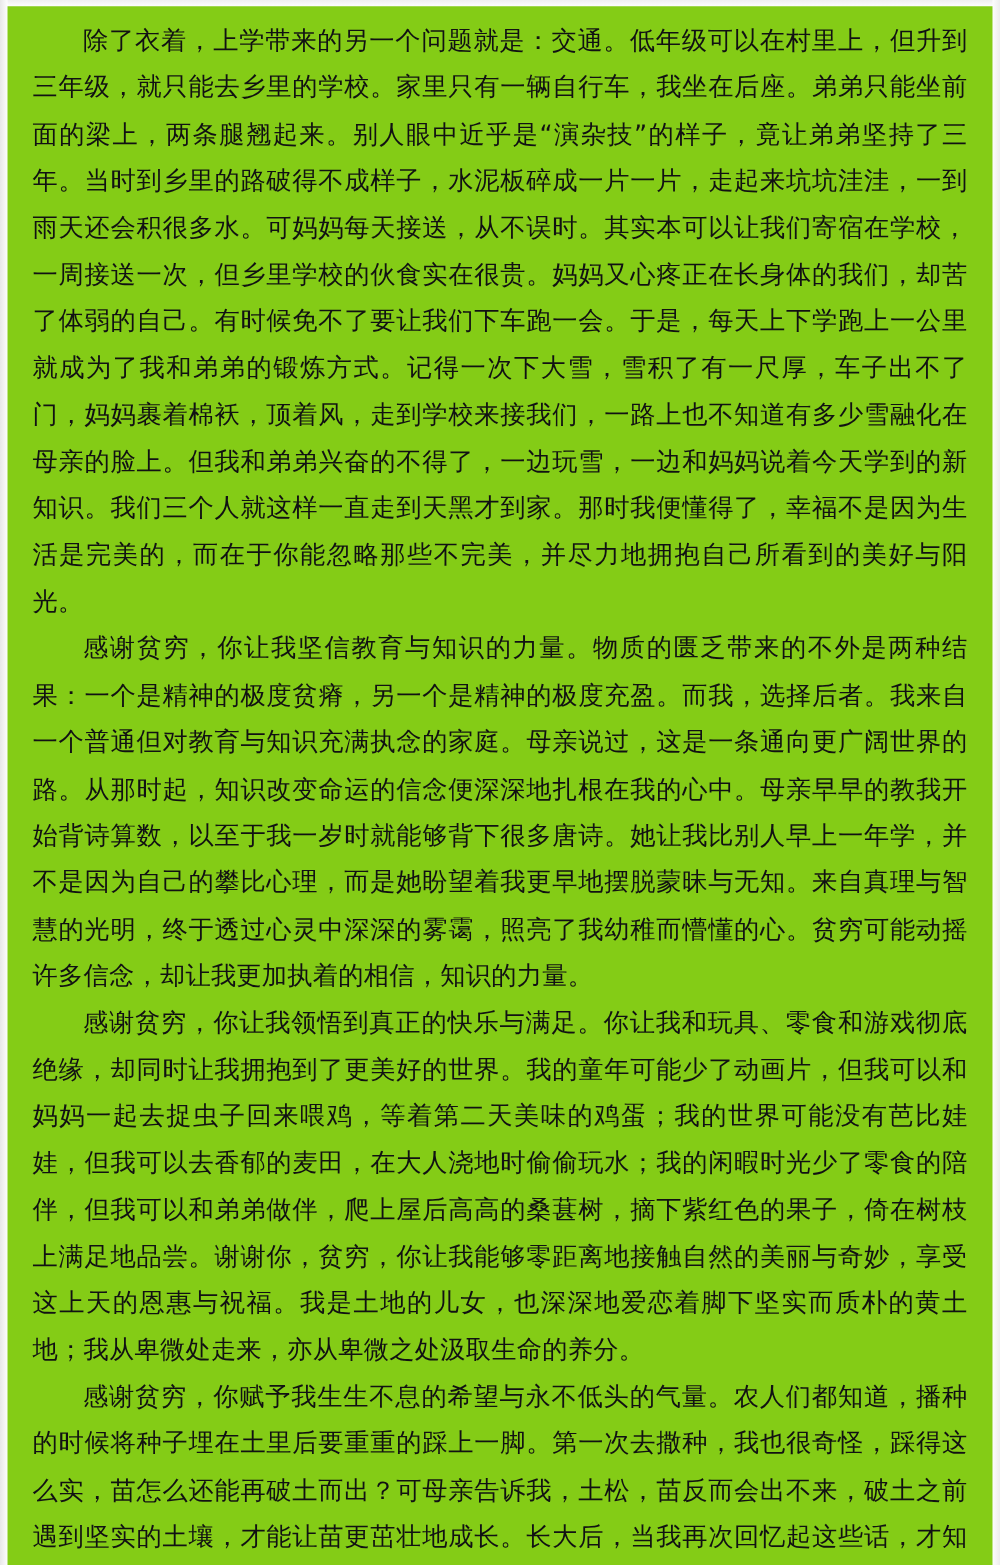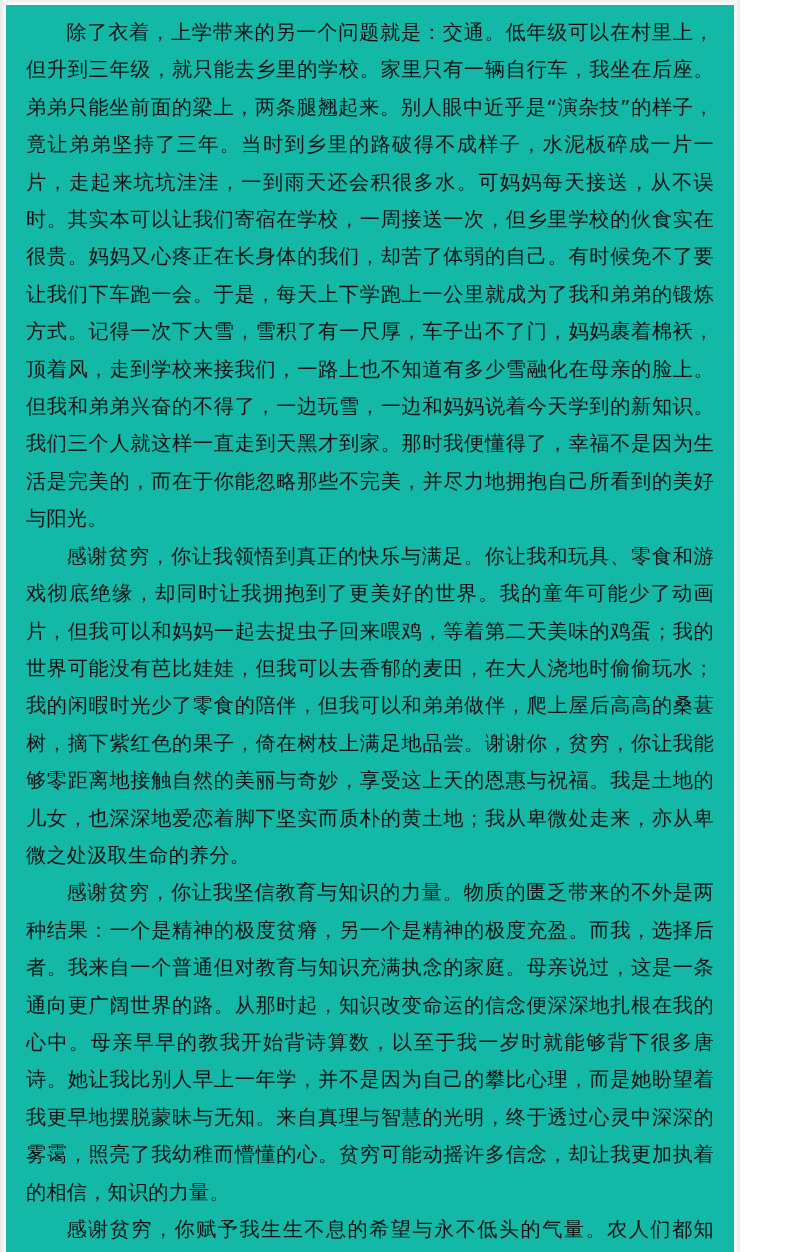--- a/index.html
+++ b/index.html
@@ -8,23 +8,23 @@
     background: #ffffff;
   }
   body {
     width: 800px;
     height: 1252px;
     overflow: hidden;
     font-family: "DejaVu Sans", "Liberation Sans", sans-serif;
   }
   .page {
     position: relative;
-    width: 740px;
+    width: 800px;
     height: 1252px;
-    background: #14b8a6;
+    background: #84cc16;
     box-sizing: border-box;
     padding: 14px 26px 0 26px;
   }
   .article {
     color: #111113;
     font-size: 20.2px;
     line-height: 37.4px;
     text-align: justify;
     text-justify: inter-ideograph;
     letter-spacing: 0.2px;
@@ -69,17 +69,17 @@
 </head>
 <body>
 
 <div class="page">
   <div class="edge-top"></div>
   <div class="edge-left"></div>
   <div class="edge-right"></div>
 
   <div class="article">
     <p class="para">除了衣着，上学带来的另一个问题就是：交通。低年级可以在村里上，但升到三年级，就只能去乡里的学校。家里只有一辆自行车，我坐在后座。弟弟只能坐前面的梁上，两条腿翘起来。别人眼中近乎是“演杂技”的样子，竟让弟弟坚持了三年。当时到乡里的路破得不成样子，水泥板碎成一片一片，走起来坑坑洼洼，一到雨天还会积很多水。可妈妈每天接送，从不误时。其实本可以让我们寄宿在学校，一周接送一次，但乡里学校的伙食实在很贵。妈妈又心疼正在长身体的我们，却苦了体弱的自己。有时候免不了要让我们下车跑一会。于是，每天上下学跑上一公里就成为了我和弟弟的锻炼方式。记得一次下大雪，雪积了有一尺厚，车子出不了门，妈妈裹着棉袄，顶着风，走到学校来接我们，一路上也不知道有多少雪融化在母亲的脸上。但我和弟弟兴奋的不得了，一边玩雪，一边和妈妈说着今天学到的新知识。我们三个人就这样一直走到天黑才到家。那时我便懂得了，幸福不是因为生活是完美的，而在于你能忽略那些不完美，并尽力地拥抱自己所看到的美好与阳光。</p>
+    <p class="para">感谢贫穷，你让我坚信教育与知识的力量。物质的匮乏带来的不外是两种结果：一个是精神的极度贫瘠，另一个是精神的极度充盈。而我，选择后者。我来自一个普通但对教育与知识充满执念的家庭。母亲说过，这是一条通向更广阔世界的路。从那时起，知识改变命运的信念便深深地扎根在我的心中。母亲早早的教我开始背诗算数，以至于我一岁时就能够背下很多唐诗。她让我比别人早上一年学，并不是因为自己的攀比心理，而是她盼望着我更早地摆脱蒙昧与无知。来自真理与智慧的光明，终于透过心灵中深深的雾霭，照亮了我幼稚而懵懂的心。贫穷可能动摇许多信念，却让我更加执着的相信，知识的力量。</p>
     <p class="para">感谢贫穷，你让我领悟到真正的快乐与满足。你让我和玩具、零食和游戏彻底绝缘，却同时让我拥抱到了更美好的世界。我的童年可能少了动画片，但我可以和妈妈一起去捉虫子回来喂鸡，等着第二天美味的鸡蛋；我的世界可能没有芭比娃娃，但我可以去香郁的麦田，在大人浇地时偷偷玩水；我的闲暇时光少了零食的陪伴，但我可以和弟弟做伴，爬上屋后高高的桑葚树，摘下紫红色的果子，倚在树枝上满足地品尝。谢谢你，贫穷，你让我能够零距离地接触自然的美丽与奇妙，享受这上天的恩惠与祝福。我是土地的儿女，也深深地爱恋着脚下坚实而质朴的黄土地；我从卑微处走来，亦从卑微之处汲取生命的养分。</p>
-    <p class="para">感谢贫穷，你让我坚信教育与知识的力量。物质的匮乏带来的不外是两种结果：一个是精神的极度贫瘠，另一个是精神的极度充盈。而我，选择后者。我来自一个普通但对教育与知识充满执念的家庭。母亲说过，这是一条通向更广阔世界的路。从那时起，知识改变命运的信念便深深地扎根在我的心中。母亲早早的教我开始背诗算数，以至于我一岁时就能够背下很多唐诗。她让我比别人早上一年学，并不是因为自己的攀比心理，而是她盼望着我更早地摆脱蒙昧与无知。来自真理与智慧的光明，终于透过心灵中深深的雾霭，照亮了我幼稚而懵懂的心。贫穷可能动摇许多信念，却让我更加执着的相信，知识的力量。</p>
     <p class="para">感谢贫穷，你赋予我生生不息的希望与永不低头的气量。农人们都知道，播种的时候将种子埋在土里后要重重的踩上一脚。第一次去撒种，我也很奇怪，踩得这么实，苗怎么还能再破土而出？可母亲告诉我，土松，苗反而会出不来，破土之前遇到坚实的土壤，才能让苗更茁壮地成长。长大后，当我再次回忆起这些话，才知道自己也正是如此了。当我们从一开始便遇到阻碍与坎坷，当命运看似在刁难自己，不要怀疑，她只是想</p>
   </div>
 </div>
 
 </body></html>

